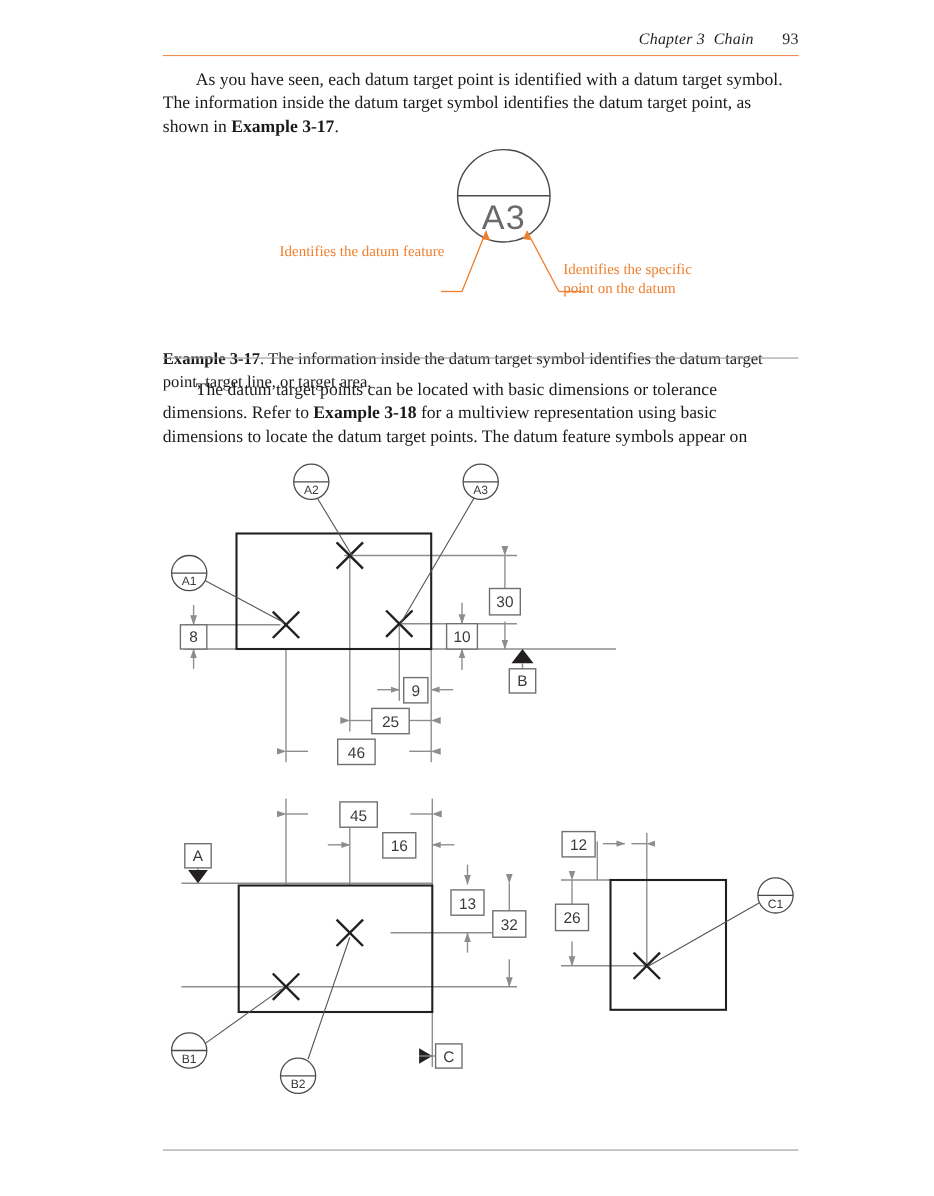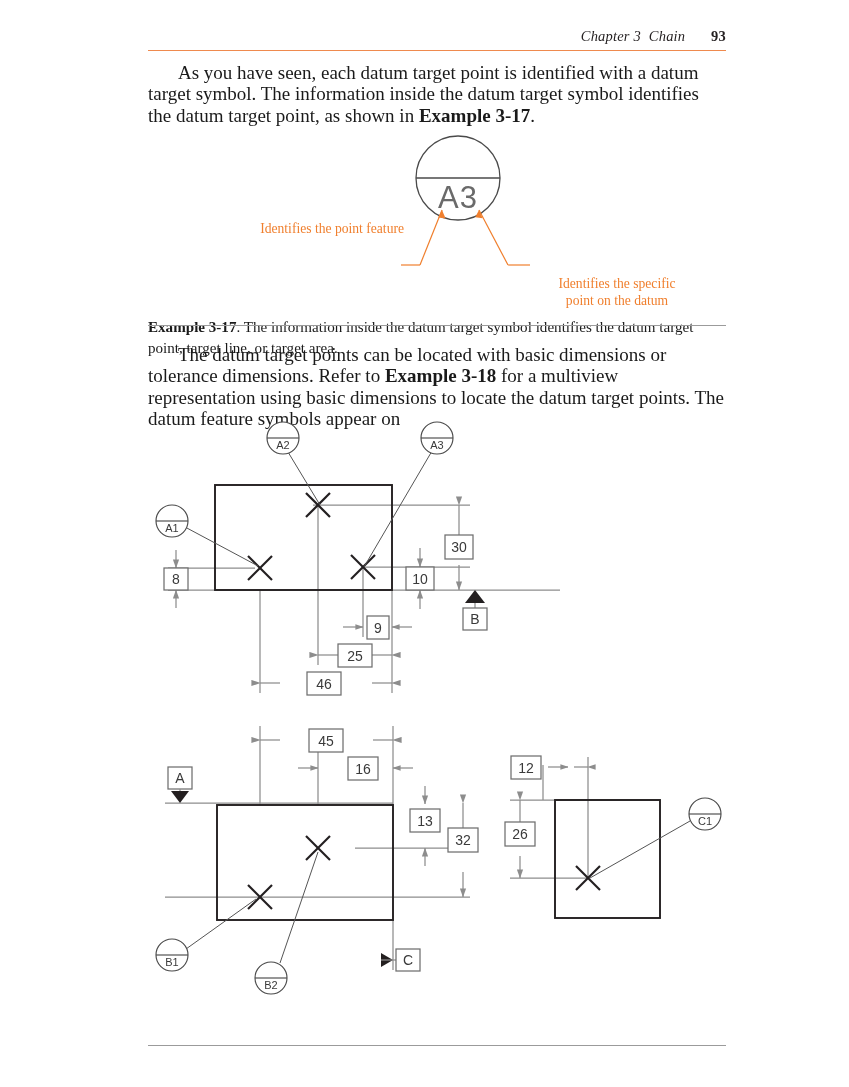--- a/index.html
+++ b/index.html
@@ -12,30 +12,30 @@
   .page{position:absolute;inset:0;}
 
   
   .runhead{
     position:absolute;left:148px;top:28px;width:578px;
     text-align:right;
     font-style:italic;font-size:14.5px;letter-spacing:.2px;
     color:#231f20;
   }
   .runhead .seg{margin-left:4px;}
-  .runhead .pageno{font-style:normal;font-weight:bold;margin-left:22px;}
+  .runhead .pageno{font-style:normal;font-weight:normal;margin-left:22px;}
   .runhead-rule{
     position:absolute;left:148px;top:50px;width:578px;height:1.3px;
     background:#ef8a4e;
   }
 
   
   .para{
     position:absolute;left:148px;width:578px;
-    font-size:19px;line-height:21.4px;text-align:left;
+    font-size:16px;line-height:21.4px;text-align:left;
     color:#1a1a1a;
   }
   .para .indent{display:inline-block;width:30px;}
   .para b{font-weight:bold;}
 
   .caption{
     position:absolute;left:148px;width:578px;
     font-size:15.1px;line-height:21px;color:#1a1a1a;margin-top:32px;
   }
   .caption b{font-weight:bold;}
@@ -45,21 +45,21 @@
 
   
   .figure{position:absolute;}
   svg{display:block;overflow:visible;}
 
   .note{
     position:absolute;
     color:#f07f2d;font-size:13.6px;line-height:17px;
   }
   .note.right{text-align:right;}
-  .note.left{text-align:center;margin-top:39px;}
+  .note.left{text-align:left;}
 </style>
 </head>
 <body>
 
 <div class="page">
 
   <div class="runhead">
     <span class="seg">Chapter 3</span>
     <span class="seg">Chain</span>
     <span class="pageno">93</span>
@@ -82,21 +82,21 @@
       <polygon points="331,82 327.3,89.2 334.6,90.3" fill="#f07f2d"></polygon>
 
       <line x1="253" y1="137" x2="272" y2="137" stroke="#f07f2d" stroke-width="1.2"></line>
       <line x1="360" y1="137" x2="382" y2="137" stroke="#f07f2d" stroke-width="1.2"></line>
 
       <text x="310" y="80" font-family="'Liberation Sans', sans-serif" font-size="31" fill="#6a6a6a" text-anchor="middle" letter-spacing="1">A3</text>
     </svg>
   </div>
 
   <div class="note right" style="left:148px;top:220px;width:256px;">
-    <div>Identifies the point feature</div>
+    <div>Identifies the datum feature</div>
   </div>
 
   <div class="note left" style="left:512px;top:236px;width:210px;">
     <div>Identifies the specific</div>
     <div>point on the datum</div>
   </div>
 
   <div class="caption" style="top:285px;">
     <b>Example 3-17</b><span>. The information inside the datum target symbol identifies the datum target point, target line, or target area.</span>
   </div>

